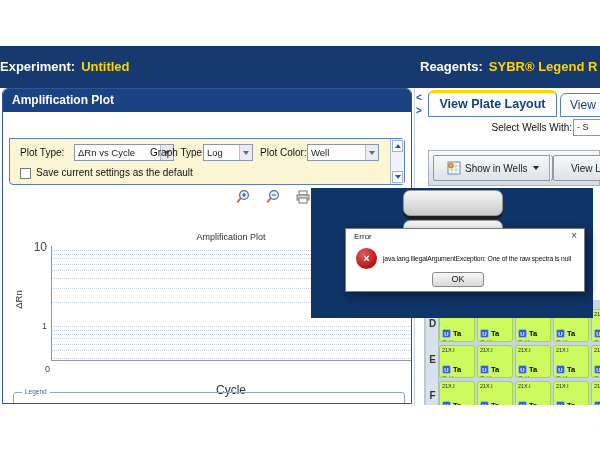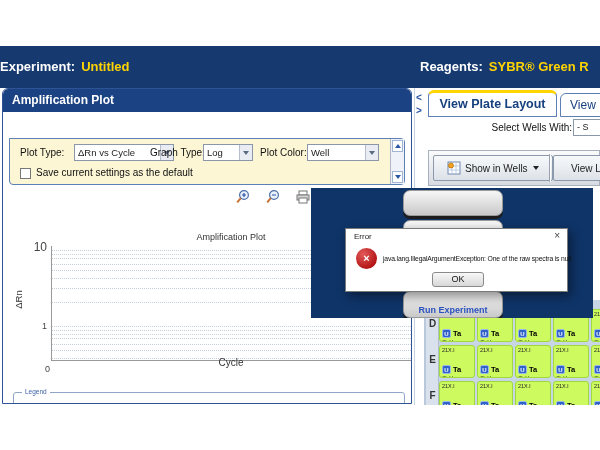--- a/index.html
+++ b/index.html
@@ -55,22 +55,22 @@
     font-size:12px; color:#444; }
   .ytick1 { position:absolute; left:18px; top:232px; width:26px; text-align:right;
     font-size:9px; color:#444; }
   .xtick0 { position:absolute; left:42px; top:275px; font-size:9px; color:#444; }
   .plot-area { position:absolute; left:48px; top:157px; width:360px; height:115px;
     border-left:1px solid #999; border-bottom:1px solid #999; background:#fff; }
   .gridline { position:absolute; left:0; width:100%; height:0;
     border-top:1px dotted #C5CEDB; }
   .ylab { position:absolute; left:6px; top:205px; font-size:9.5px; color:#333;
     transform:rotate(-90deg); transform-origin:center; }
-  .xlab { position:absolute; left:48px; top:268px; width:360px; text-align:center;
-    font-size:10px; color:#333; }
+  .xlab { position:absolute; left:48px; top:294px; width:360px; text-align:center;
+    font-size:12px; color:#333; }
   .legend-box { position:absolute; left:10px; top:303px; width:392px; height:22px;
     border:1px solid #8FA6C8; border-radius:3px; }
   .legend-box span { position:absolute; left:8px; top:-5px; background:#fff; padding:0 3px;
     font-size:6.5px; color:#3A5FA5; }
 
   
   .split-line { position:absolute; left:414px; top:88px; width:1px; height:317px; background:#C7D3E2; }
   .split-btn { position:absolute; left:416px; width:9px; height:12px; color:#2B56A5;
     font-weight:bold; font-size:10px; line-height:12px; cursor:pointer; }
 
@@ -117,21 +117,21 @@
 
   
   .runwin { position:absolute; left:311px; top:188px; width:282px; height:130px;
     background:#0F3468; overflow:hidden; z-index:10; }
   .gbtn { position:absolute; left:92px; width:100px; background:linear-gradient(#F6F6F6,#C9C9C9);
     border:1px solid #9a9a9a; border-radius:7px; box-shadow:0 3px 0 #1d1d1d; cursor:pointer; }
   .run-lbl { position:absolute; left:0; bottom:2px; width:100%; text-align:center;
     color:#2A52C0; font-weight:bold; font-size:9px; }
 
   
-  .dlg { position:absolute; left:345px; top:228px; width:223px; height:64px; background:#fff;
+  .dlg { position:absolute; left:345px; top:228px; width:240px; height:64px; background:#fff;
     border:1px solid #7A7A7A; box-shadow:3px 4px 10px rgba(0,0,0,.45); z-index:20; }
   .dlg-title { position:absolute; left:8px; top:3px; font-size:8px; color:#222; }
   .dlg-close { position:absolute; right:7px; top:1px; font-size:10px; color:#444; cursor:pointer; }
   .err-ic { position:absolute; left:10px; top:19px; width:21px; height:21px; border-radius:50%;
     background:radial-gradient(circle at 35% 30%, #E25A5A, #B51616 70%);
     color:#fff; font-weight:bold; font-size:11px; text-align:center; line-height:20px; }
   .dlg-msg { position:absolute; left:37px; top:26px; width:182px; font-size:6.8px;
     letter-spacing:-0.15px; color:#111; white-space:nowrap; }
   .ok-btn { position:absolute; left:86px; top:43px; width:52px; height:15px;
     background:linear-gradient(#F8F8F8,#D8D8D8); border:1px solid #8A8A8A; border-radius:3px;
@@ -140,21 +140,21 @@
 </head>
 <body>
 
 <div id="stage">
 
   <div class="banner">
     <div class="grp" style="left:0px">
       <span class="lbl">Experiment:</span><span class="val">Untitled</span>
     </div>
     <div class="grp" style="left:420px">
-      <span class="lbl">Reagents:</span><span class="val">SYBR® Green R</span>
+      <span class="lbl">Reagents:</span><span class="val">SYBR® Legend R</span>
     </div>
   </div>
 
   <div class="lpanel">
     <div class="lheader">Amplification Plot</div>
 
     <div class="settings-box">
       <span class="fld-lbl" style="left:10px">Plot Type:</span>
       <div class="sel" style="left:64px; width:100px">
         <span>ΔRn vs Cycle</span>
@@ -389,23 +389,20 @@
             <span class="u-ic">U</span>
           </span>
           <span class="w-detail">Ct-Ue</span>
         </div>
       </div>
   </div>
 
   <div class="runwin">
     <div class="gbtn" style="top:2px;  height:26px"></div>
     <div class="gbtn" style="top:32px; height:68px"></div>
-    <div class="gbtn" style="top:103px; height:27px">
-      <span class="run-lbl">Run Experiment</span>
-    </div>
   </div>
 
   <div class="dlg">
     <span class="dlg-title">Error</span>
     <span class="dlg-close">×</span>
     <div class="err-ic">×</div>
     <div class="dlg-msg">java.lang.IllegalArgumentException: One of the raw spectra is null</div>
     <div class="ok-btn">OK</div>
   </div>
 

